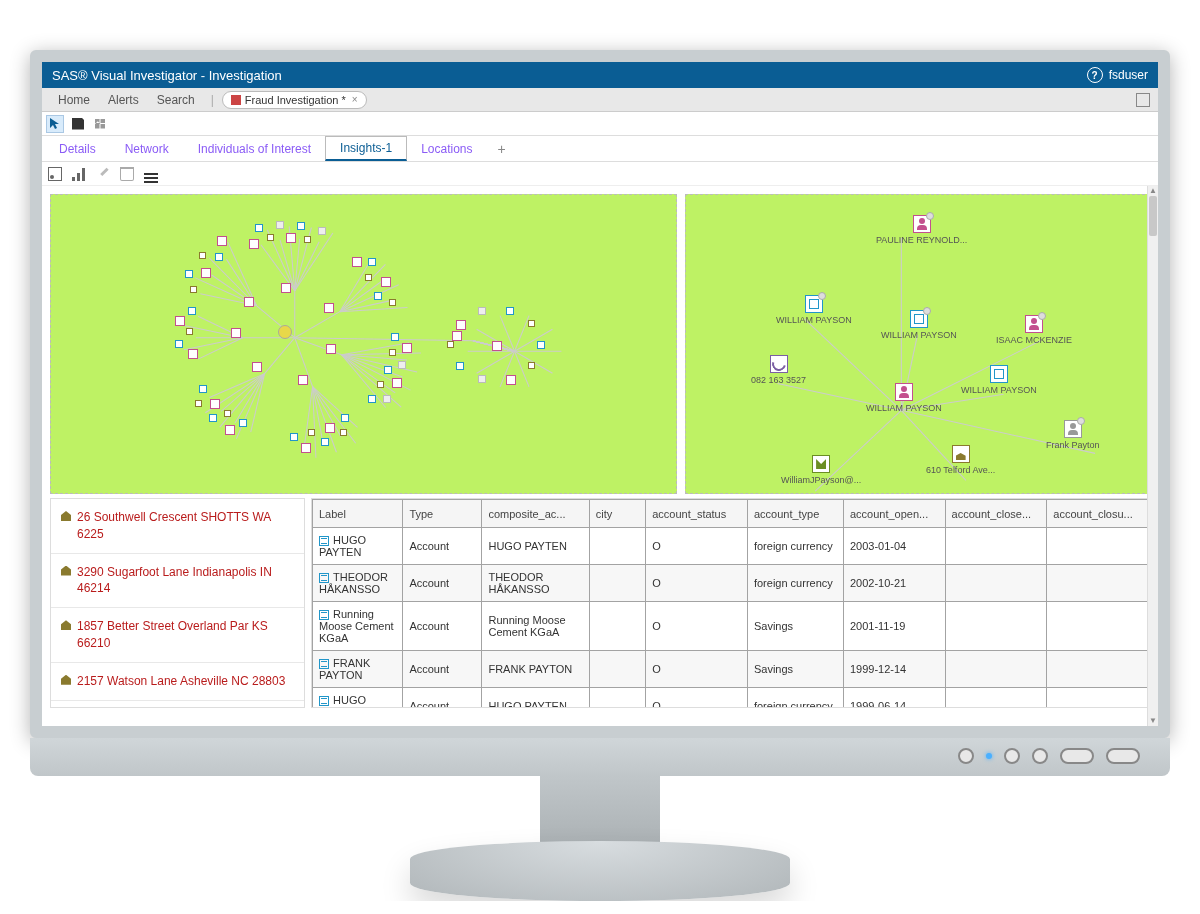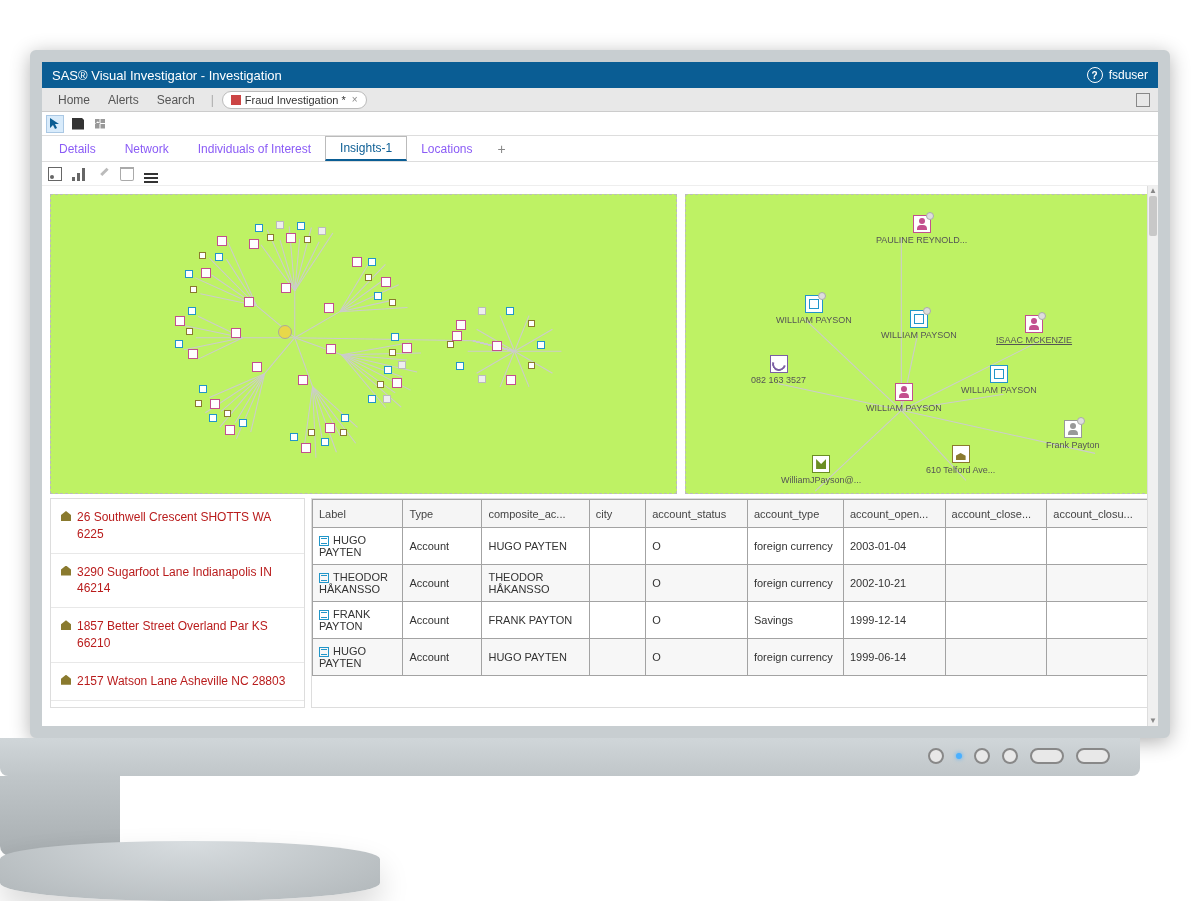--- a/index.html
+++ b/index.html
@@ -85,21 +85,21 @@
   th{background:#f5f5f5;font-weight:normal;color:#444;font-size:11px;height:28px;}
   tbody tr:nth-child(even){background:#f7f7f7;}
   td .cell-icon{display:inline-block;width:10px;height:10px;border:1px solid #2196c9;margin-right:4px;vertical-align:middle;position:relative;}
   td .cell-icon::before{content:'';position:absolute;inset:1px;border-top:1px solid #2196c9;border-bottom:1px solid #2196c9;}
   
   .vscroll{position:absolute;right:0;top:0;bottom:0;width:11px;background:#f0f0f0;border-left:1px solid #ddd;}
   .vscroll .thumb{position:absolute;top:10px;left:1px;right:1px;height:40px;background:#c8c8c8;border-radius:2px;}
   .vscroll .arr{position:absolute;left:0;right:0;height:10px;text-align:center;font-size:8px;color:#888;line-height:10px;}
   .vscroll .arr.up{top:0;}.vscroll .arr.down{bottom:0;}
   
-  .monitor-body{display:flex;flex-direction:column;align-items:flex-start;}
+  .monitor-body{display:flex;flex-direction:column;align-items:center;}
   .monitor-chin{width:1140px;height:38px;background:linear-gradient(#d0d6d9,#c0c6c9);border-radius:0 0 8px 8px;position:relative;}
   .chin-buttons{position:absolute;right:30px;top:10px;display:flex;gap:12px;align-items:center;}
   .chin-btn{width:16px;height:16px;border:2px solid #888;border-radius:50%;background:#e8e8e8;}
   .chin-btn.led{width:6px;height:6px;background:#4ab0ff;border:none;box-shadow:0 0 4px #4ab0ff;}
   .chin-btn.pill{width:34px;height:16px;border-radius:8px;}
   .stand-neck{width:120px;height:80px;background:linear-gradient(#c0c6c9,#a8aeb1);border-radius:0 0 10px 10px;}
   .stand-base{width:380px;height:60px;background:radial-gradient(ellipse at top,#d8dde0,#b0b6b9);border-radius:50%/30%;margin-top:-15px;box-shadow:0 15px 30px rgba(0,0,0,0.15);}
 </style>
 </head>
 <body>
@@ -336,21 +336,21 @@
                   <span class="badge-dot"></span>
                 </div>
                 <div class="node-label">WILLIAM PAYSON</div>
               </div>
         <div class="node" style="left:195px;top:115px;">
                 <div class="nicon doc">
                   <span class="badge-dot"></span>
                 </div>
                 <div class="node-label">WILLIAM PAYSON</div>
               </div>
-        <div class="node" style="left:310px;top:120px;text-decoration:underline;">
+        <div class="node" style="left:310px;top:120px;">
                 <div class="nicon person">
                   <span class="badge-dot"></span>
                 </div>
                 <div class="node-label">ISAAC MCKENZIE</div>
               </div>
         <div class="node" style="left:275px;top:170px;">
                 <div class="nicon doc"></div>
                 <div class="node-label">WILLIAM PAYSON</div>
               </div>
         <div class="node" style="left:65px;top:160px;">
@@ -443,20 +443,31 @@
     <td>Account</td>
                     <td>THEODOR HÅKANSSO</td>
                     <td></td>
                     <td>O</td>
     <td>foreign currency</td>
                     <td>2002-10-21</td>
                     <td></td>
                     <td></td>
                   </tr>
                   <tr>
+                    <td><span class="cell-icon"></span>Running Moose Cement KGaA</td>
+    <td>Account</td>
+                    <td>Running Moose Cement KGaA</td>
+                    <td></td>
+                    <td>O</td>
+    <td>Savings</td>
+                    <td>2001-11-19</td>
+                    <td></td>
+                    <td></td>
+                  </tr>
+                  <tr>
                     <td><span class="cell-icon"></span>FRANK PAYTON</td>
     <td>Account</td>
                     <td>FRANK PAYTON</td>
                     <td></td>
                     <td>O</td>
     <td>Savings</td>
                     <td>1999-12-14</td>
                     <td></td>
                     <td></td>
                   </tr>

